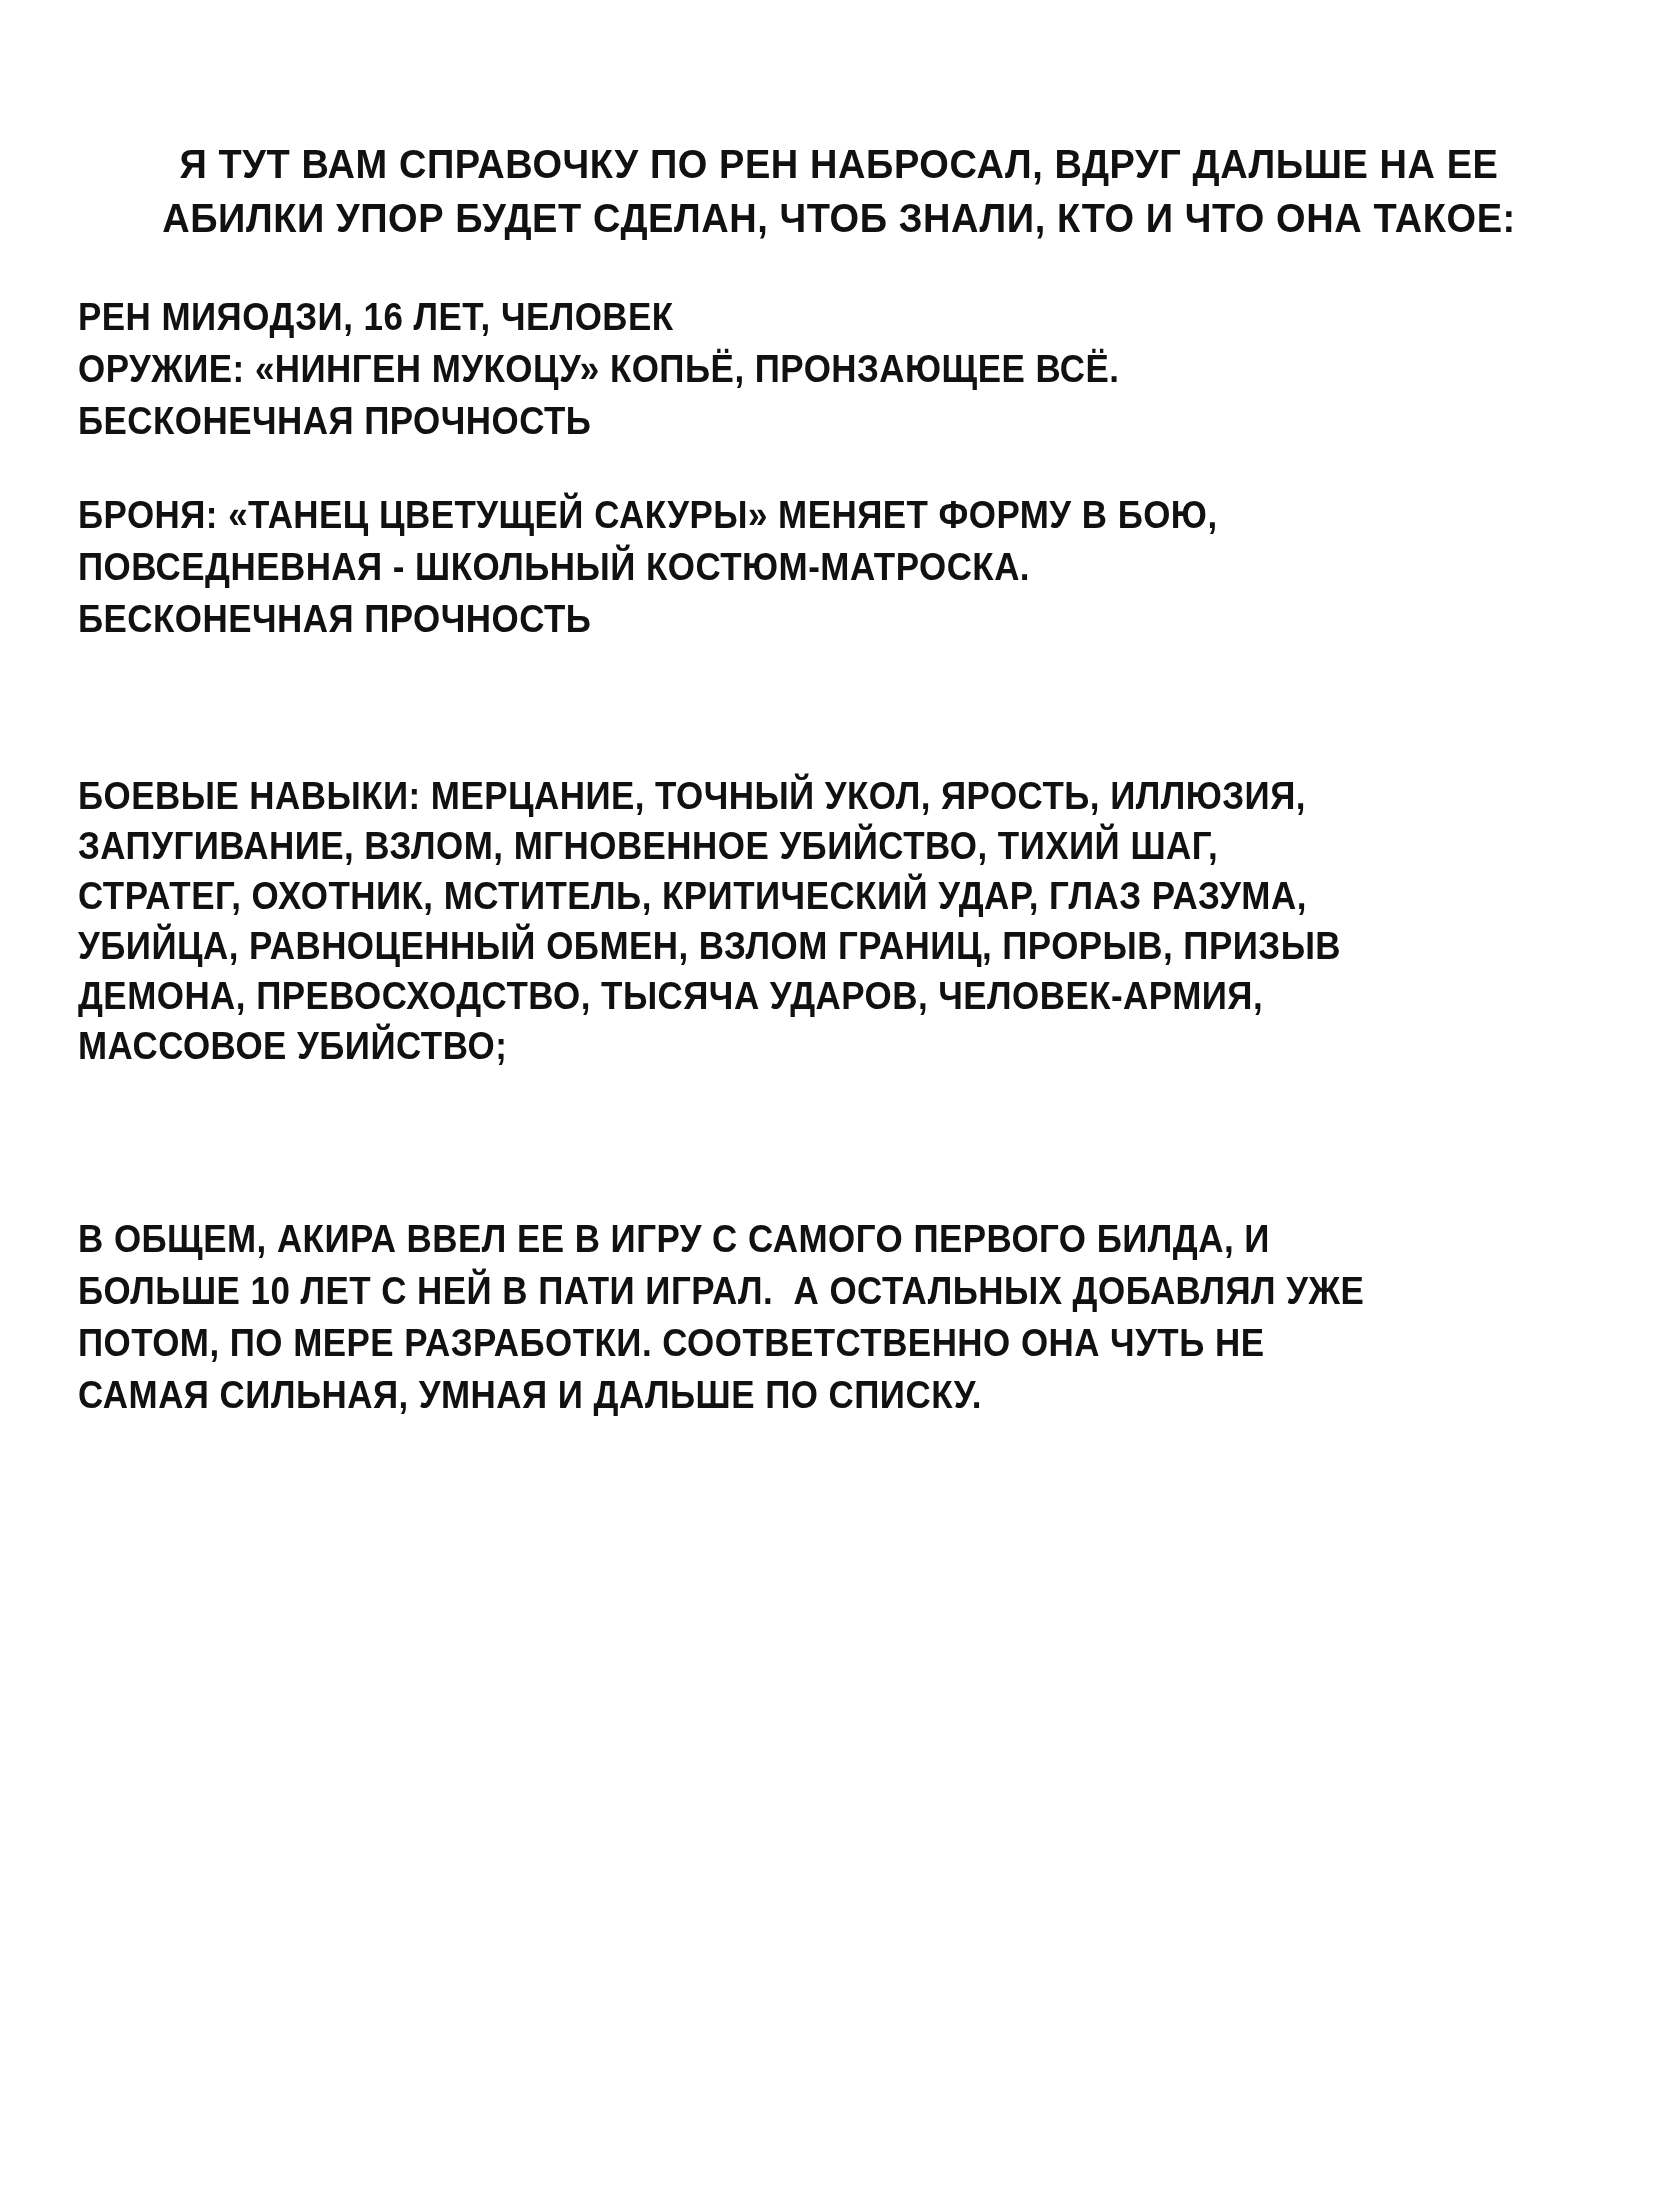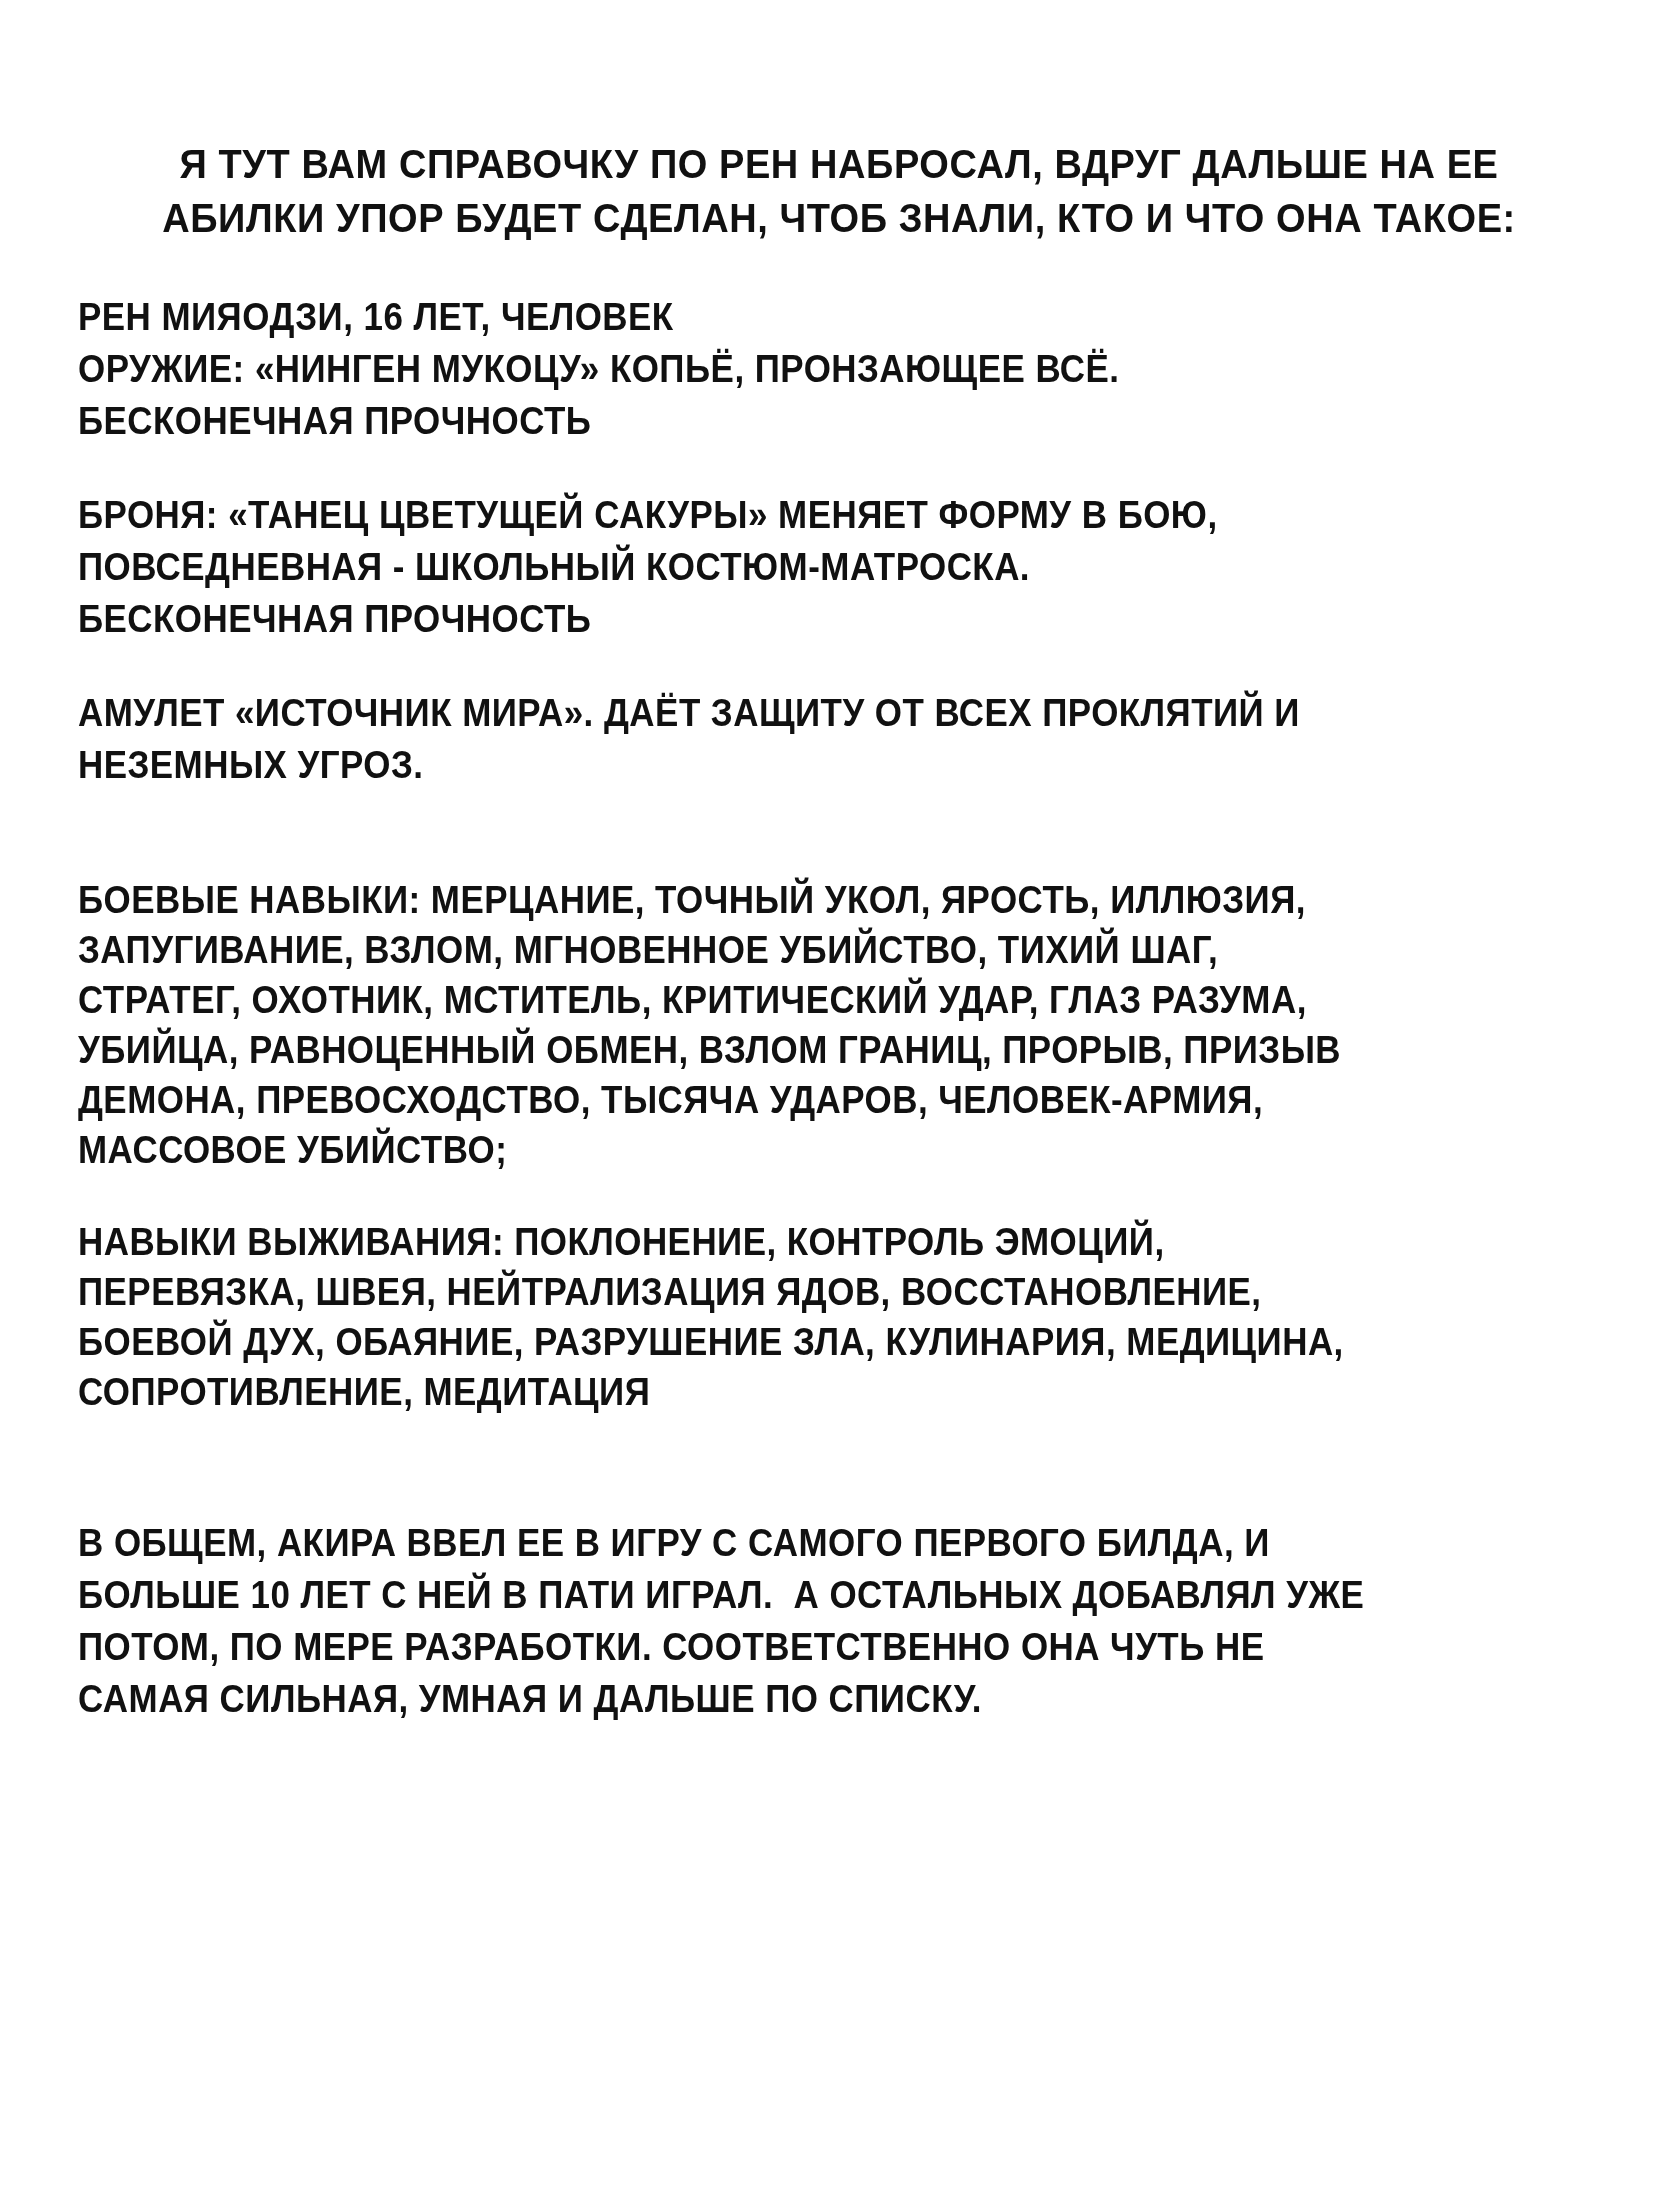--- a/index.html
+++ b/index.html
@@ -104,47 +104,37 @@
     <div class="gap-sm"></div>
 
     <div class="body-block para">
       <div class="line">БРОНЯ: «ТАНЕЦ ЦВЕТУЩЕЙ САКУРЫ» МЕНЯЕТ ФОРМУ В БОЮ,</div>
       <div class="line">ПОВСЕДНЕВНАЯ - ШКОЛЬНЫЙ КОСТЮМ-МАТРОСКА.</div>
       <div class="line">БЕСКОНЕЧНАЯ ПРОЧНОСТЬ</div>
     </div>
 
     <div class="gap-sm"></div>
 
-    <div class="body-block para">
-      <div class="line">АМУЛЕТ «ИСТОЧНИК МИРА». ДАЁТ ЗАЩИТУ ОТ ВСЕХ ПРОКЛЯТИЙ И</div>
-      <div class="line">НЕЗЕМНЫХ УГРОЗ.</div>
-    </div>
 
     <div class="gap-sm"></div>
 
 
     <div class="gap-sm"></div>
 
     <div class="skills-block para">
       <div class="line">БОЕВЫЕ НАВЫКИ: МЕРЦАНИЕ, ТОЧНЫЙ УКОЛ, ЯРОСТЬ, ИЛЛЮЗИЯ,</div>
       <div class="line">ЗАПУГИВАНИЕ, ВЗЛОМ, МГНОВЕННОЕ УБИЙСТВО, ТИХИЙ ШАГ,</div>
       <div class="line">СТРАТЕГ, ОХОТНИК, МСТИТЕЛЬ, КРИТИЧЕСКИЙ УДАР, ГЛАЗ РАЗУМА,</div>
       <div class="line">УБИЙЦА, РАВНОЦЕННЫЙ ОБМЕН, ВЗЛОМ ГРАНИЦ, ПРОРЫВ, ПРИЗЫВ</div>
       <div class="line">ДЕМОНА, ПРЕВОСХОДСТВО, ТЫСЯЧА УДАРОВ, ЧЕЛОВЕК-АРМИЯ,</div>
       <div class="line">МАССОВОЕ УБИЙСТВО;</div>
     </div>
 
     <div class="gap-sm"></div>
 
-    <div class="skills-block para">
-      <div class="line">НАВЫКИ ВЫЖИВАНИЯ: ПОКЛОНЕНИЕ, КОНТРОЛЬ ЭМОЦИЙ,</div>
-      <div class="line">ПЕРЕВЯЗКА, ШВЕЯ, НЕЙТРАЛИЗАЦИЯ ЯДОВ, ВОССТАНОВЛЕНИЕ,</div>
-      <div class="line">БОЕВОЙ ДУХ, ОБАЯНИЕ, РАЗРУШЕНИЕ ЗЛА, КУЛИНАРИЯ, МЕДИЦИНА,</div>
-      <div class="line">СОПРОТИВЛЕНИЕ, МЕДИТАЦИЯ</div>
-    </div>
 
     <div class="gap-lg"></div>
 
     <div class="tail-block para">
       <div class="line">В ОБЩЕМ, АКИРА ВВЕЛ ЕЕ В ИГРУ С САМОГО ПЕРВОГО БИЛДА, И</div>
       <div class="line">БОЛЬШЕ 10 ЛЕТ С НЕЙ В ПАТИ ИГРАЛ.  А ОСТАЛЬНЫХ ДОБАВЛЯЛ УЖЕ</div>
       <div class="line">ПОТОМ, ПО МЕРЕ РАЗРАБОТКИ. СООТВЕТСТВЕННО ОНА ЧУТЬ НЕ</div>
       <div class="line">САМАЯ СИЛЬНАЯ, УМНАЯ И ДАЛЬШЕ ПО СПИСКУ.</div>
     </div>
 

